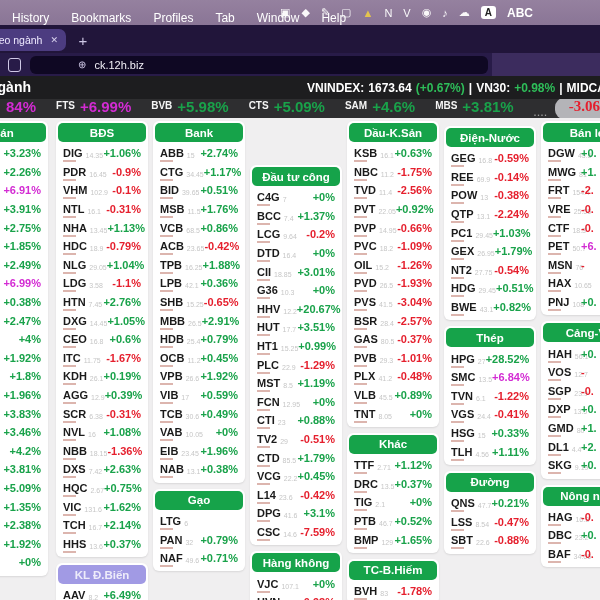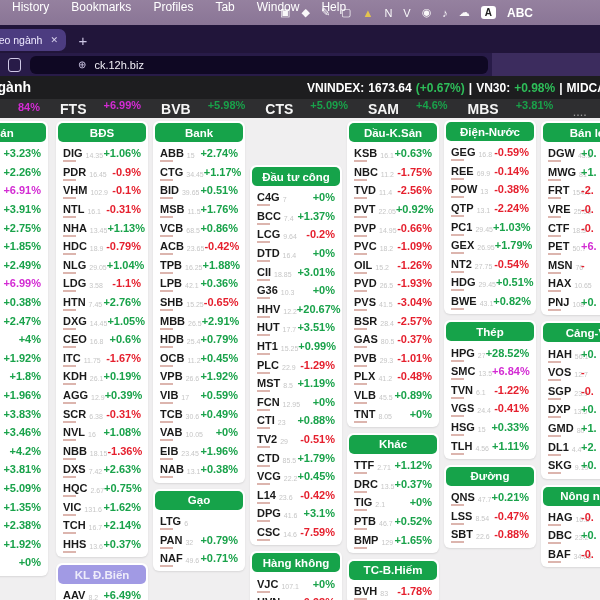--- a/index.html
+++ b/index.html
@@ -1,20 +1,20 @@
 <!DOCTYPE html>
 <html><head>
 <meta charset="utf-8">
 <style>
   html,body{margin:0;padding:0;}
   body{width:600px;height:600px;overflow:hidden;position:relative;
        font-family:"Liberation Sans", sans-serif;background:#f0eff0;}
   
   .menubar{position:absolute;left:0;top:0;width:600px;height:25px;background:linear-gradient(#95819f,#8a7596);
-           display:flex;align-items:flex-start;color:#fff;font-size:12px;}
+           display:flex;align-items:flex-end;color:#fff;font-size:12px;}
   .mitems{display:flex;gap:22px;padding-left:12px;}
   .mitem{cursor:default;}
   .sicons{position:absolute;left:280px;top:0;height:25px;display:flex;align-items:center;gap:11px;font-size:11px;color:#fff;}
   .sicon{opacity:.95;}
   .abadge{background:#fff;color:#222;border-radius:3px;font-size:10px;font-weight:bold;padding:1px 4px;}
   .abc{font-size:12px;font-weight:bold;color:#fff;}
   
   .tabbar{position:absolute;left:0;top:25px;width:600px;height:28px;background:#21153a;}
   .tab{position:absolute;left:-18px;top:4px;width:84px;height:22px;background:#4c3c80;border-radius:7px;
        color:#efeaff;font-size:10.5px;display:flex;align-items:center;justify-content:flex-end;gap:8px;padding-right:8px;box-sizing:border-box;}
@@ -30,22 +30,22 @@
   .globe{font-size:10px;color:#cfc8e6;}
   
   .phead{position:absolute;left:0;top:76px;width:600px;height:23px;background:#1d1d1f;overflow:hidden;color:#fff;}
   .ptitle{position:absolute;left:-11px;top:3px;font-size:14px;font-weight:bold;}
   .pidx{position:absolute;left:307px;top:5px;font-size:12px;font-weight:bold;white-space:nowrap;display:flex;gap:4px;}
   .gr{color:#2ebd59;}
   
   .tape{position:absolute;left:0;top:99px;width:600px;height:19px;background:#2e2e30;display:flex;align-items:center;
         gap:20px;overflow:hidden;padding-left:1px;}
   .titem{white-space:nowrap;display:inline-flex;align-items:flex-start;}
-  .tsym{color:#f5f5f5;font-weight:bold;font-size:14px;}
-  .tch{font-weight:bold;font-size:11px;position:relative;top:-2px;margin-left:17px;}
+  .tsym{color:#f5f5f5;font-weight:bold;font-size:10px;}
+  .tch{font-weight:bold;font-size:15px;position:relative;top:-2px;margin-left:5px;}
   .tpill{background:#b4b4b8;border-radius:9px;padding:2px 9px;margin-left:-6px;font-family:Liberation Serif, serif;}
   .tdots .tsym{font-size:9px;color:#9a9a9a;letter-spacing:1px;}
   .tdots{margin-right:-12px;position:relative;top:4px;}
   
   #board{position:absolute;left:0;top:118px;width:600px;height:482px;background:#f0eff0;overflow:hidden;}
   .col{position:absolute;display:flex;flex-direction:column;gap:6px;}
   .card{background:#fff;border-radius:6px;padding:2px 2px 4px;box-shadow:0 1px 2px rgba(0,0,0,.10);}
   .pill{height:19px;border-radius:5px;background:#16a34a;color:#fff;font-weight:bold;font-size:11.5px;
         display:flex;align-items:center;justify-content:center;margin:0 0 2px;white-space:nowrap;overflow:hidden;}
   .pill.p{background:#a19ae4;color:#eeecfa;}
@@ -698,21 +698,21 @@
       </div>
       <div class="card">
         <div class="pill ">TC-B.Hiếm</div>
         <div class="row">
           <span class="tk">BVH</span>
           <span class="pr">83</span>
           <span class="ch d">-1.78%</span>
         </div>
       </div>
     </div>
-    <div class="col " style="left: 444px; top: 2px; width: 92px;">
+    <div class="col " style="left: 444px; top: 8px; width: 92px;">
       <div class="card">
         <div class="pill ">Điện-Nước</div>
         <div class="row">
           <span class="tk">GEG</span>
           <span class="pr">16.8</span>
           <span class="ch d">-0.59%</span>
         </div>
         <div class="row">
           <span class="tk">REE</span>
           <span class="pr">69.9</span>

